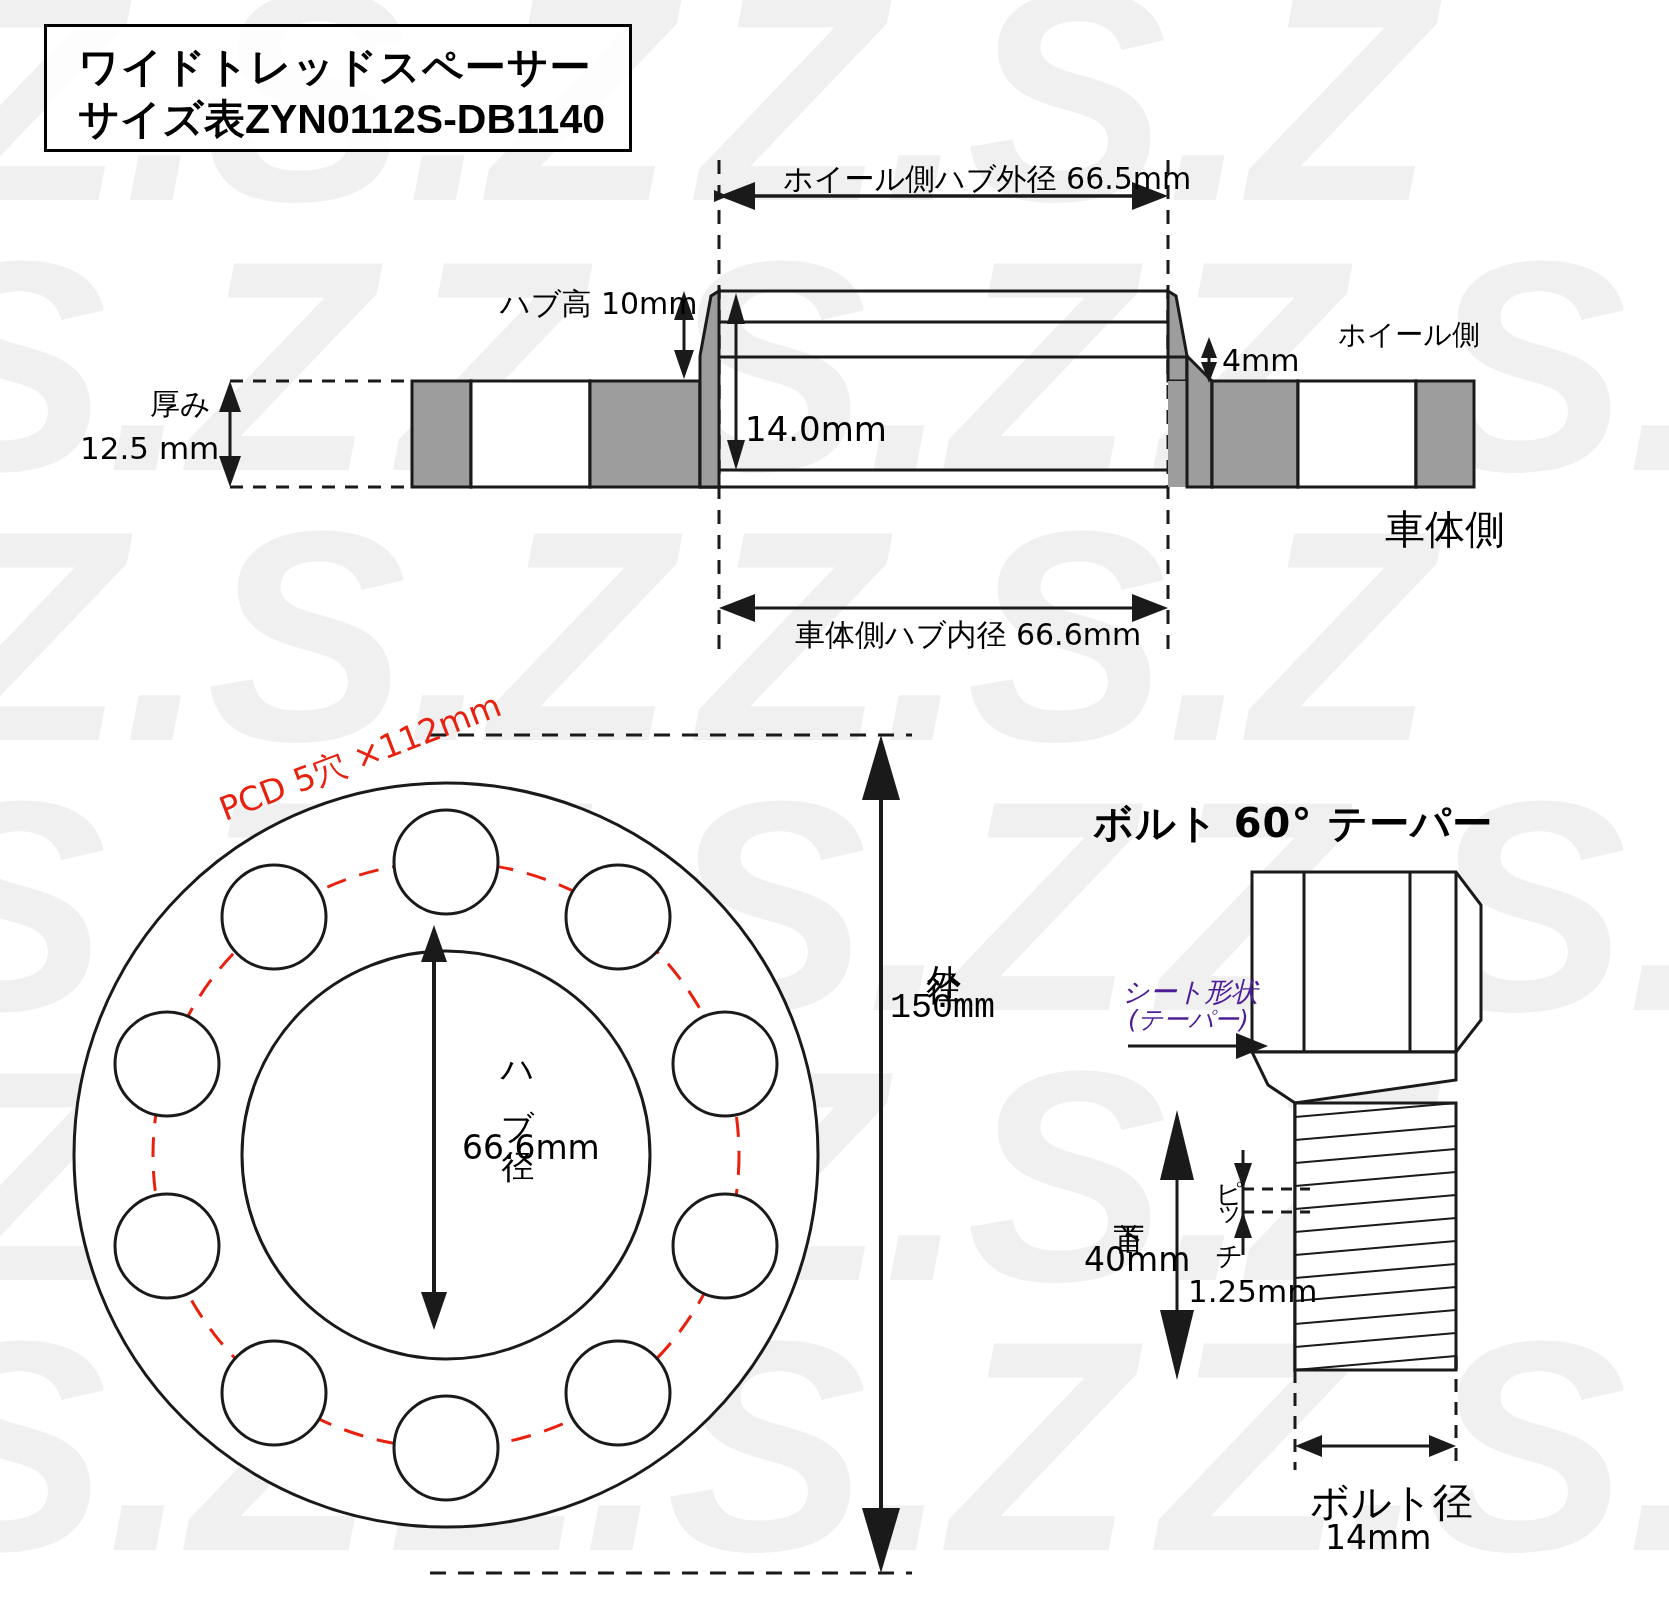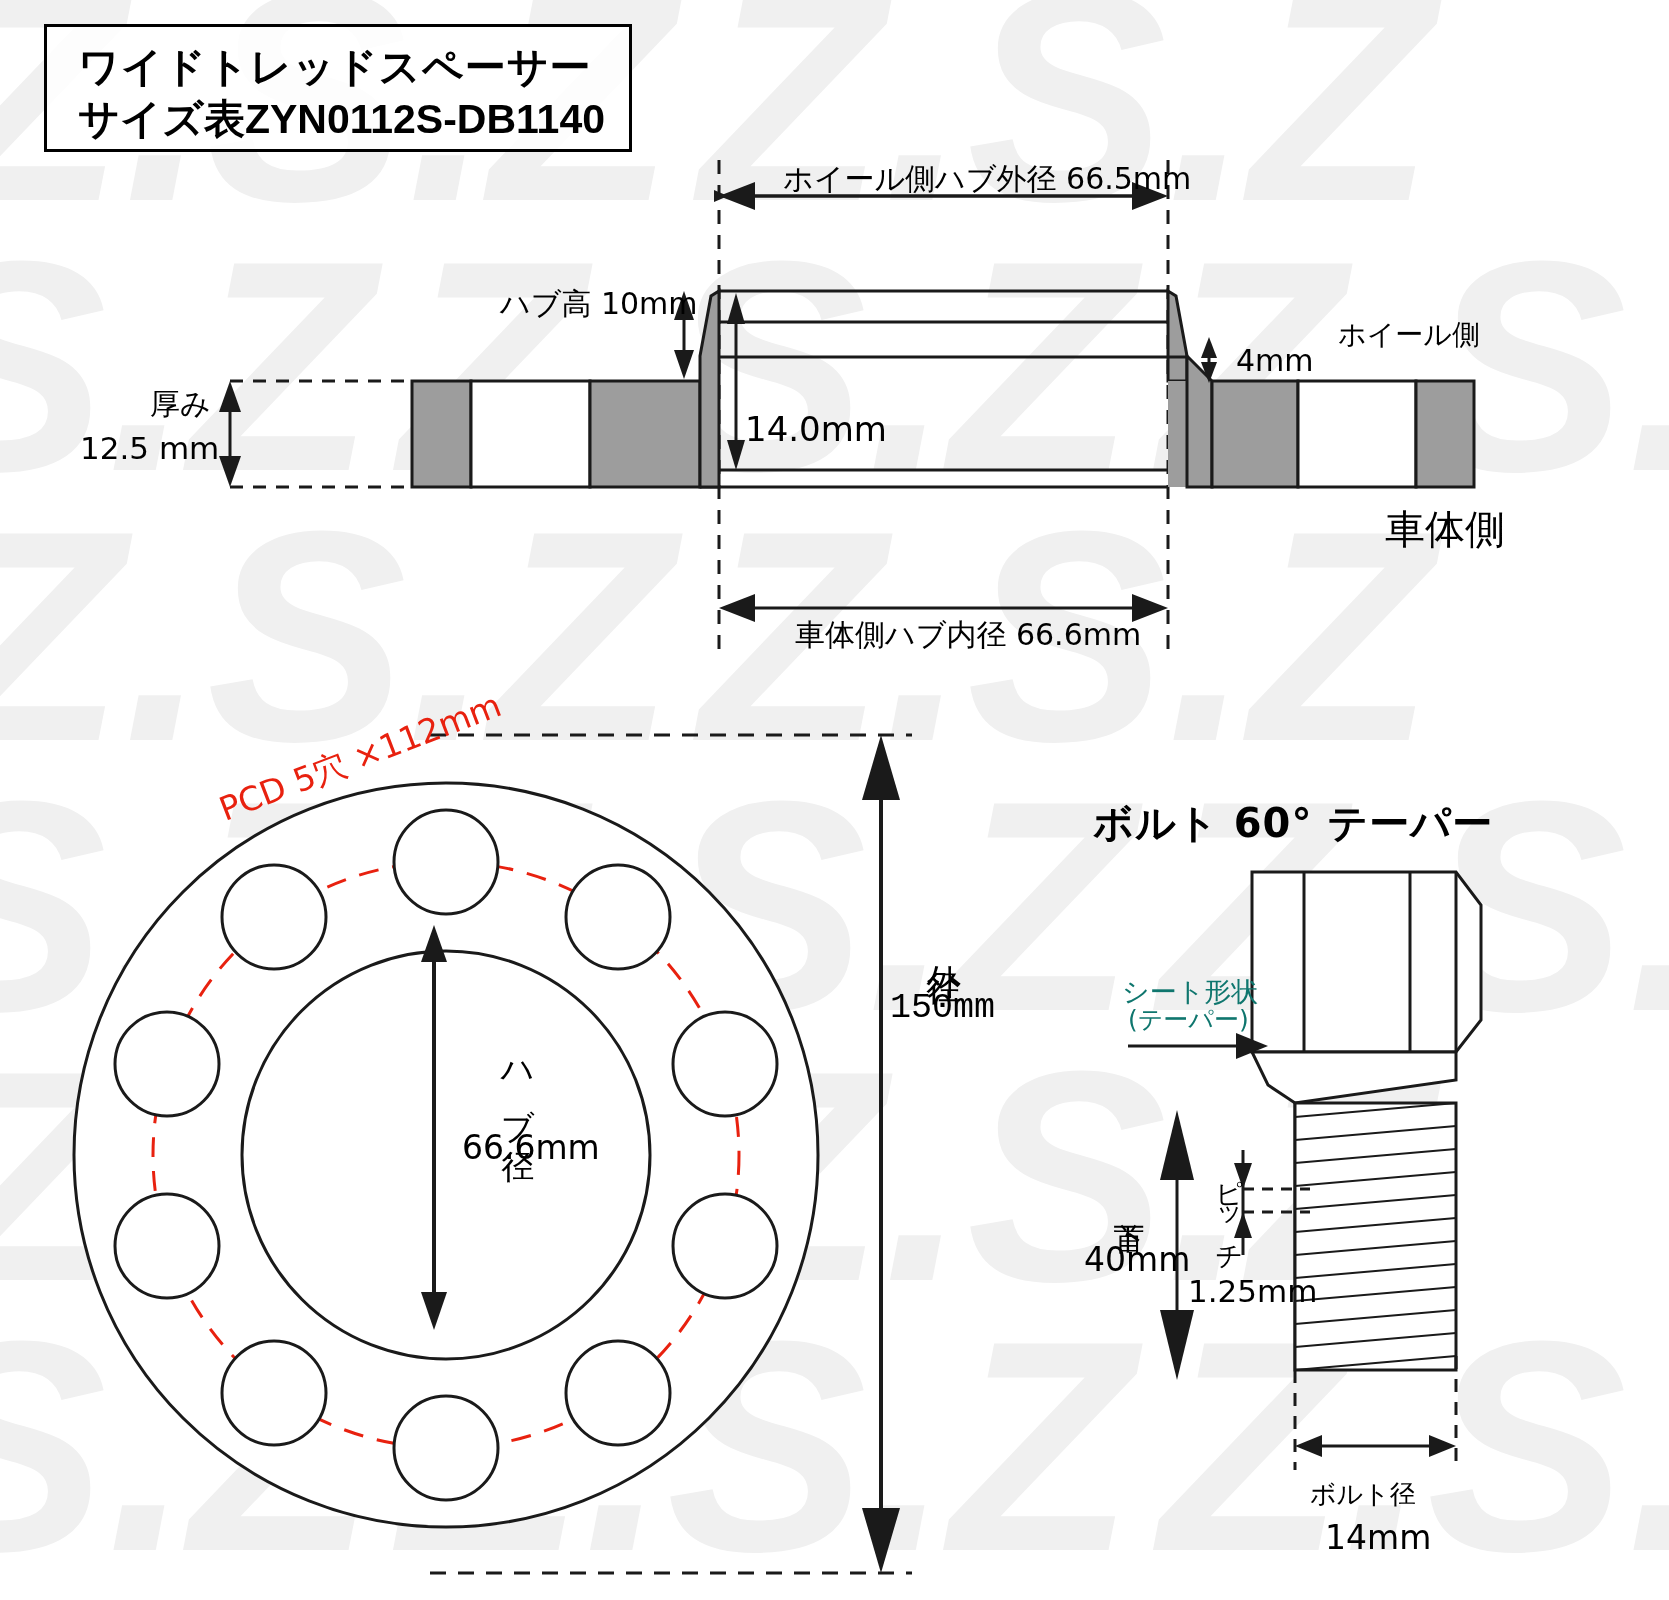--- a/index.html
+++ b/index.html
@@ -21,21 +21,21 @@
   .ttlbox{
     position:absolute;left:44px;top:24px;width:588px;height:128px;
     border:3px solid #000;background:rgba(255,255,255,0.82);z-index:3;
     box-sizing:border-box;
   }
   .ttl1{position:absolute;left:78px;top:40px;font-size:41px;font-weight:bold;letter-spacing:1px;z-index:4;}
   .ttl2{position:absolute;left:78px;top:92px;font-size:41px;font-weight:bold;z-index:4;}
   .ttl2 .code{font-weight:bold;font-family:"Liberation Sans",sans-serif;letter-spacing:0px;}
   .vstack{display:flex;flex-direction:column;align-items:center;}
   .red{color:#e8210f;}
-  .blue{color:#0f766e;}
+  .blue{color:#4c1d95;font-style:italic;}
 </style>
 </head>
 <body>
 
 <div id="watermark">
   <svg width="1669" height="1600" viewBox="0 0 1669 1600">
     <defs>
       <g id="wmg">
         <text x="0" y="0" font-family="Liberation Sans, sans-serif" font-size="300" font-weight="bold" font-style="italic" fill="#f0f0f0">Z.S.Z</text>
       </g>
@@ -223,21 +223,21 @@
   <span>サイズ表</span><span class="code">ZYN0112S-DB1140</span>
 </div>
 
 <div class="lbl jp" style="left:783px;top:163px;font-size:30px;">ホイール側ハブ外径 66.5mm</div>
 
 <div class="lbl jp" style="left:500px;top:288px;font-size:30px;">ハブ高 10mm</div>
 
 <div class="lbl jp" style="left:150px;top:388px;font-size:30px;">厚み</div>
 <div class="lbl jp" style="left:80px;top:432px;font-size:31px;">12.5 mm</div>
 
-<div class="lbl jp" style="left:1222px;top:345px;font-size:30px;margin-left:14px;">4mm</div>
+<div class="lbl jp" style="left:1222px;top:345px;font-size:30px;">4mm</div>
 
 <div class="lbl jp" style="left:745px;top:412px;font-size:34px;">14.0mm</div>
 
 <div class="lbl jp" style="left:795px;top:619px;font-size:30px;">車体側ハブ内径 66.6mm</div>
 
 <div class="lbl jp" style="left:1338px;top:320px;font-size:28px;font-weight:normal;">ホイール側</div>
 <div class="lbl jp" style="left:1385px;top:508px;font-size:40px;font-weight:normal;">車体側</div>
 
 <div class="lbl jp red" style="left:215px;top:795px;font-size:33px;transform:rotate(-21deg);transform-origin:left top;">PCD 5穴 ×112mm</div>
 
@@ -261,14 +261,14 @@
 <div class="lbl jp" style="left:1113px;top:1178px;font-size:31px;">
   <span style="writing-mode:vertical-rl;text-orientation:upright;letter-spacing:3px;">首下</span>
 </div>
 <div class="lbl jp" style="left:1084px;top:1243px;font-size:33px;">40mm</div>
 
 <div class="lbl jp" style="left:1215px;top:1160px;font-size:27px;">
   <span style="writing-mode:vertical-rl;text-orientation:upright;letter-spacing:2px;">ピッチ</span>
 </div>
 <div class="lbl jp" style="left:1188px;top:1275px;font-size:31px;">1.25mm</div>
 
-<div class="lbl jp" style="left:1310px;top:1481px;font-size:26px;">ボルト径</div>
+<div class="lbl jp" style="left:1310px;top:1481px;font-size:40px;">ボルト径</div>
 <div class="lbl jp" style="left:1325px;top:1521px;font-size:33px;">14mm</div>
 
 </body></html>

